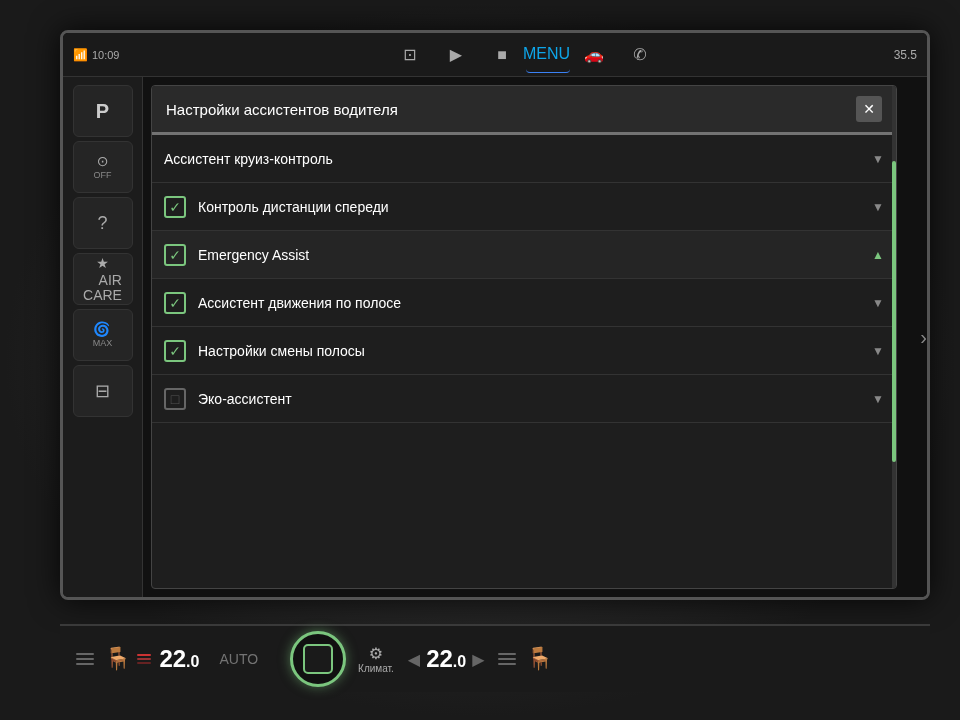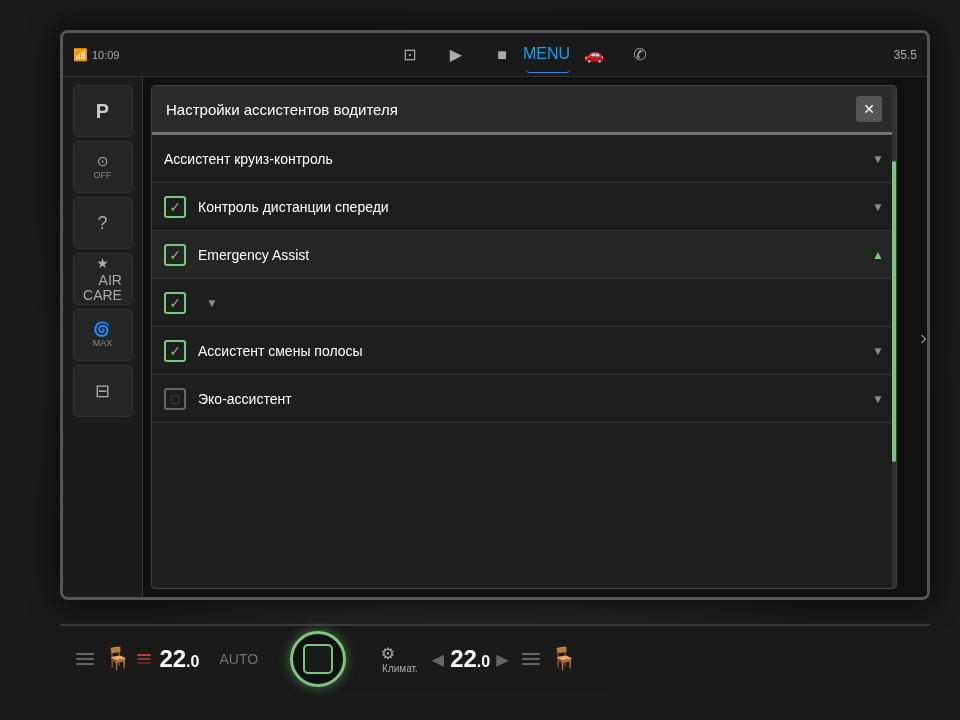--- a/index.html
+++ b/index.html
@@ -369,26 +369,27 @@
 
           <div class="settings-row expanded">
             <div class="row-checkbox checked">✓</div>
             <span class="row-text">Emergency Assist</span>
             <span class="row-arrow up">▲</span>
           </div>
 
 
           <div class="settings-row">
             <div class="row-checkbox checked">✓</div>
+            <span class="row-text">Ассистент движения по полосе</span>
             <span class="row-arrow">▼</span>
           </div>
 
           <div class="settings-row">
             <div class="row-checkbox checked">✓</div>
-            <span class="row-text">Ассистент смены полосы</span>
+            <span class="row-text">Настройки смены полосы</span>
             <span class="row-arrow">▼</span>
           </div>
 
           <div class="settings-row">
             <div class="row-checkbox" style="color:#555;">□</div>
             <span class="row-text">Эко-ассистент</span>
             <span class="row-arrow">▼</span>
           </div>
 
         </div>
@@ -440,21 +441,21 @@
   </div>
 
   <div style="color:#737373;font-size:14px;margin-right:20px;">AUTO</div>
 
   <div style="width:56px;height:56px;border-radius:50%;border:3px solid #7bc67e;background:#111;display:flex;align-items:center;justify-content:center;cursor:pointer;box-shadow:0 0 12px rgba(123,198,126,0.5);margin:0 12px;">
     <div style="width:30px;height:30px;border-radius:5px;border:2px solid #7bc67e;background:#1a1a1a;"></div>
   </div>
 
   <div style="display:flex;flex-direction:column;align-items:center;cursor:pointer;margin-right:14px;">
     <span style="color:#aaa;font-size:16px;">⚙</span>
-    <span style="color:#aaa;font-size:10px;margin-left:24px;">Климат.</span>
+    <span style="color:#aaa;font-size:10px;">Климат.</span>
   </div>
 
   <div style="color:#666;font-size:16px;cursor:pointer;">◀</div>
 
   <div style="color:#fff;font-size:24px;font-weight:bold;margin:0 6px;">
     <span>22</span><span style="font-size:16px;">.0</span>
   </div>
 
   <div style="color:#666;font-size:16px;cursor:pointer;margin-right:14px;">▶</div>
 

